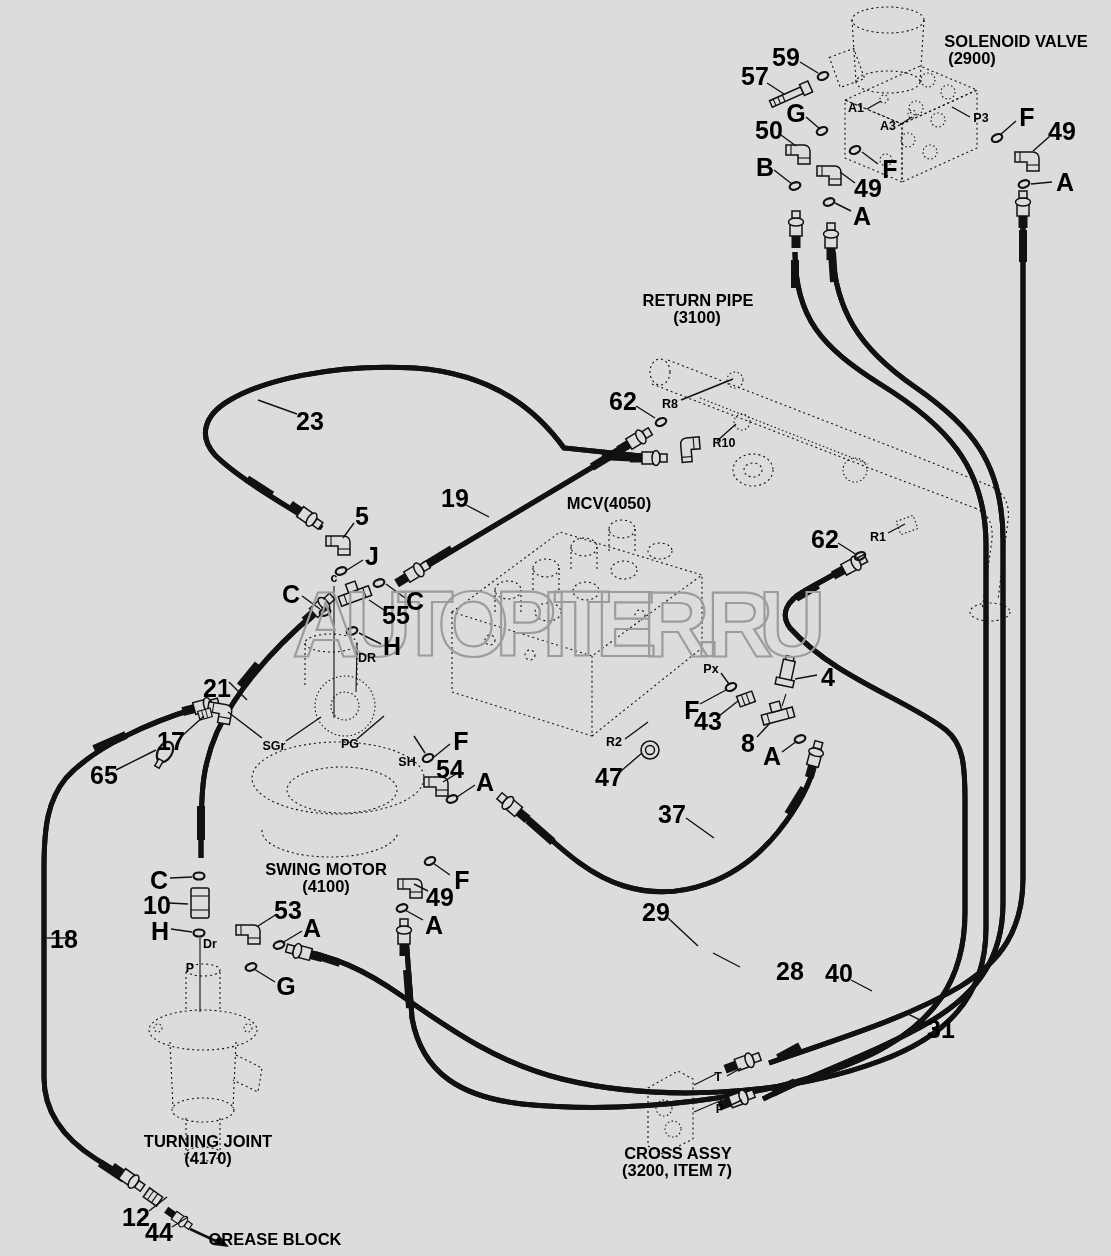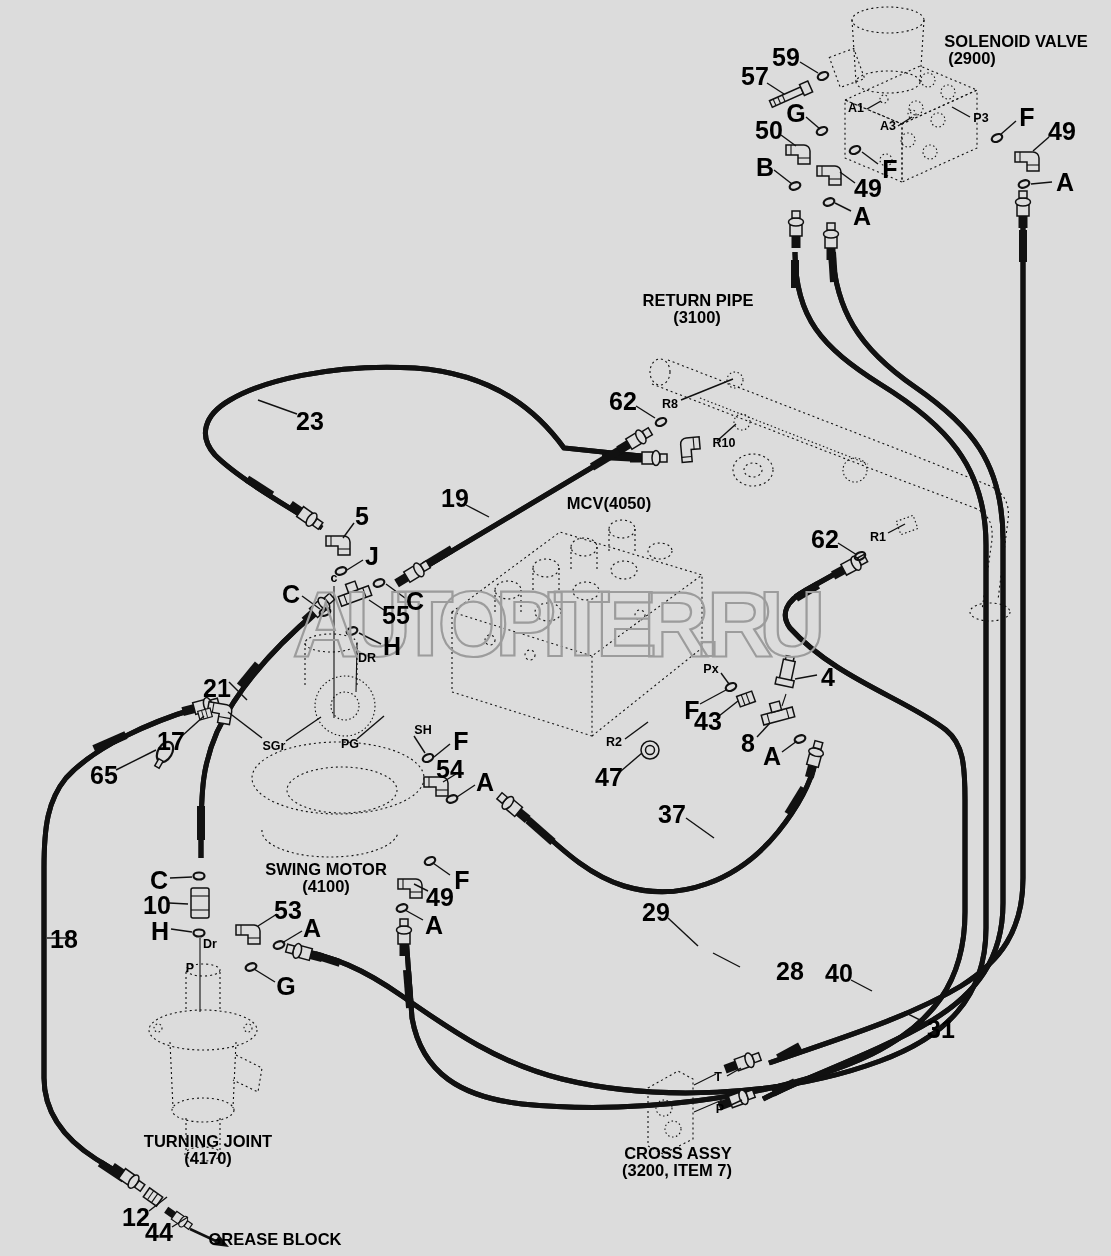--- a/index.html
+++ b/index.html
@@ -411,21 +411,21 @@
       <div class="lbl lbl-num" style="left: 692px; top: 710px;">F</div>
       <div class="lbl lbl-num" style="left: 772px; top: 756px;">A</div>
       <div class="lbl lbl-port" style="left: 856px; top: 108px;">A1</div>
       <div class="lbl lbl-port" style="left: 888px; top: 126px;">A3</div>
       <div class="lbl lbl-port" style="left: 981px; top: 118px;">P3</div>
       <div class="lbl lbl-port" style="left: 670px; top: 404px;">R8</div>
       <div class="lbl lbl-port" style="left: 724px; top: 443px;">R10</div>
       <div class="lbl lbl-port" style="left: 878px; top: 537px;">R1</div>
       <div class="lbl lbl-port" style="left: 711px; top: 669px;">Px</div>
       <div class="lbl lbl-port" style="left: 614px; top: 742px;">R2</div>
-      <div class="lbl lbl-port" style="left: 407px; top: 730px; margin-left: 16px;">SH</div>
+      <div class="lbl lbl-port" style="left: 407px; top: 762px;">SH</div>
       <div class="lbl lbl-port" style="left: 274px; top: 746px;">SGr</div>
       <div class="lbl lbl-port" style="left: 350px; top: 744px;">PG</div>
       <div class="lbl lbl-port" style="left: 367px; top: 658px;">DR</div>
       <div class="lbl lbl-port" style="left: 334px; top: 578px;">c</div>
       <div class="lbl lbl-port" style="left: 210px; top: 944px;">Dr</div>
       <div class="lbl lbl-port" style="left: 190px; top: 968px;">P</div>
       <div class="lbl lbl-port" style="left: 718px; top: 1077px;">T</div>
       <div class="lbl lbl-port" style="left: 720px; top: 1109px;">P</div>
       <div class="lbl lbl-title" style="left: 1016px; top: 41px;">SOLENOID VALVE</div>
       <div class="lbl lbl-title" style="left: 972px; top: 58px;">(2900)</div>

